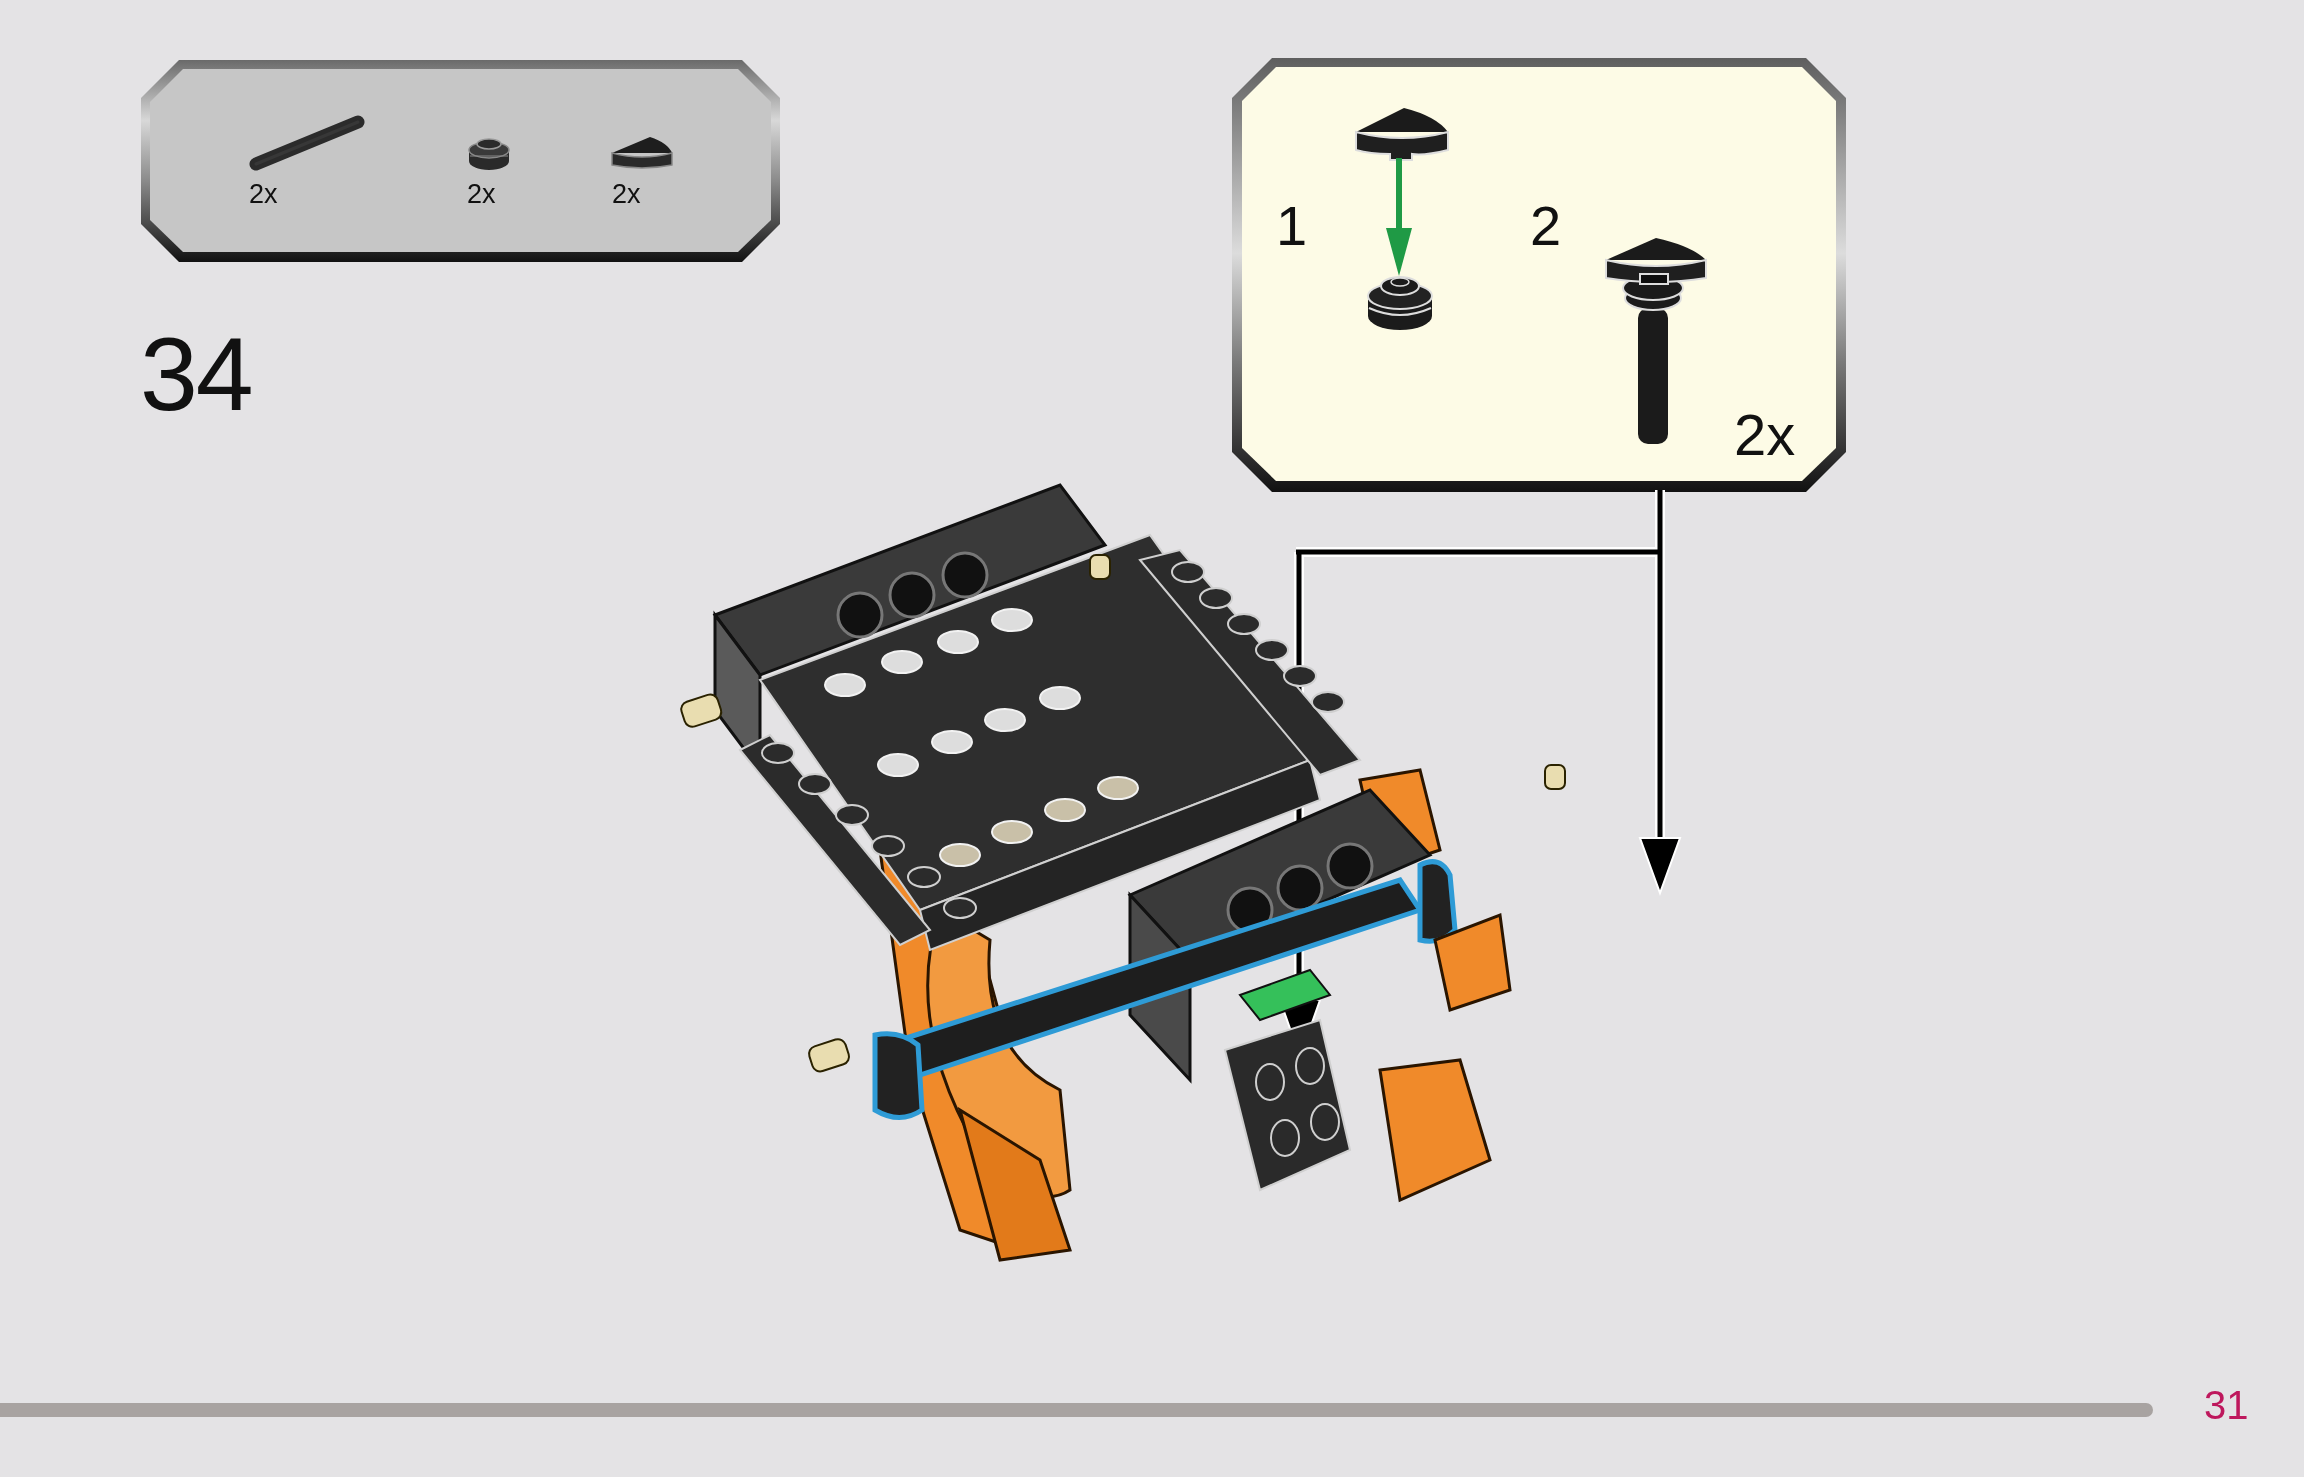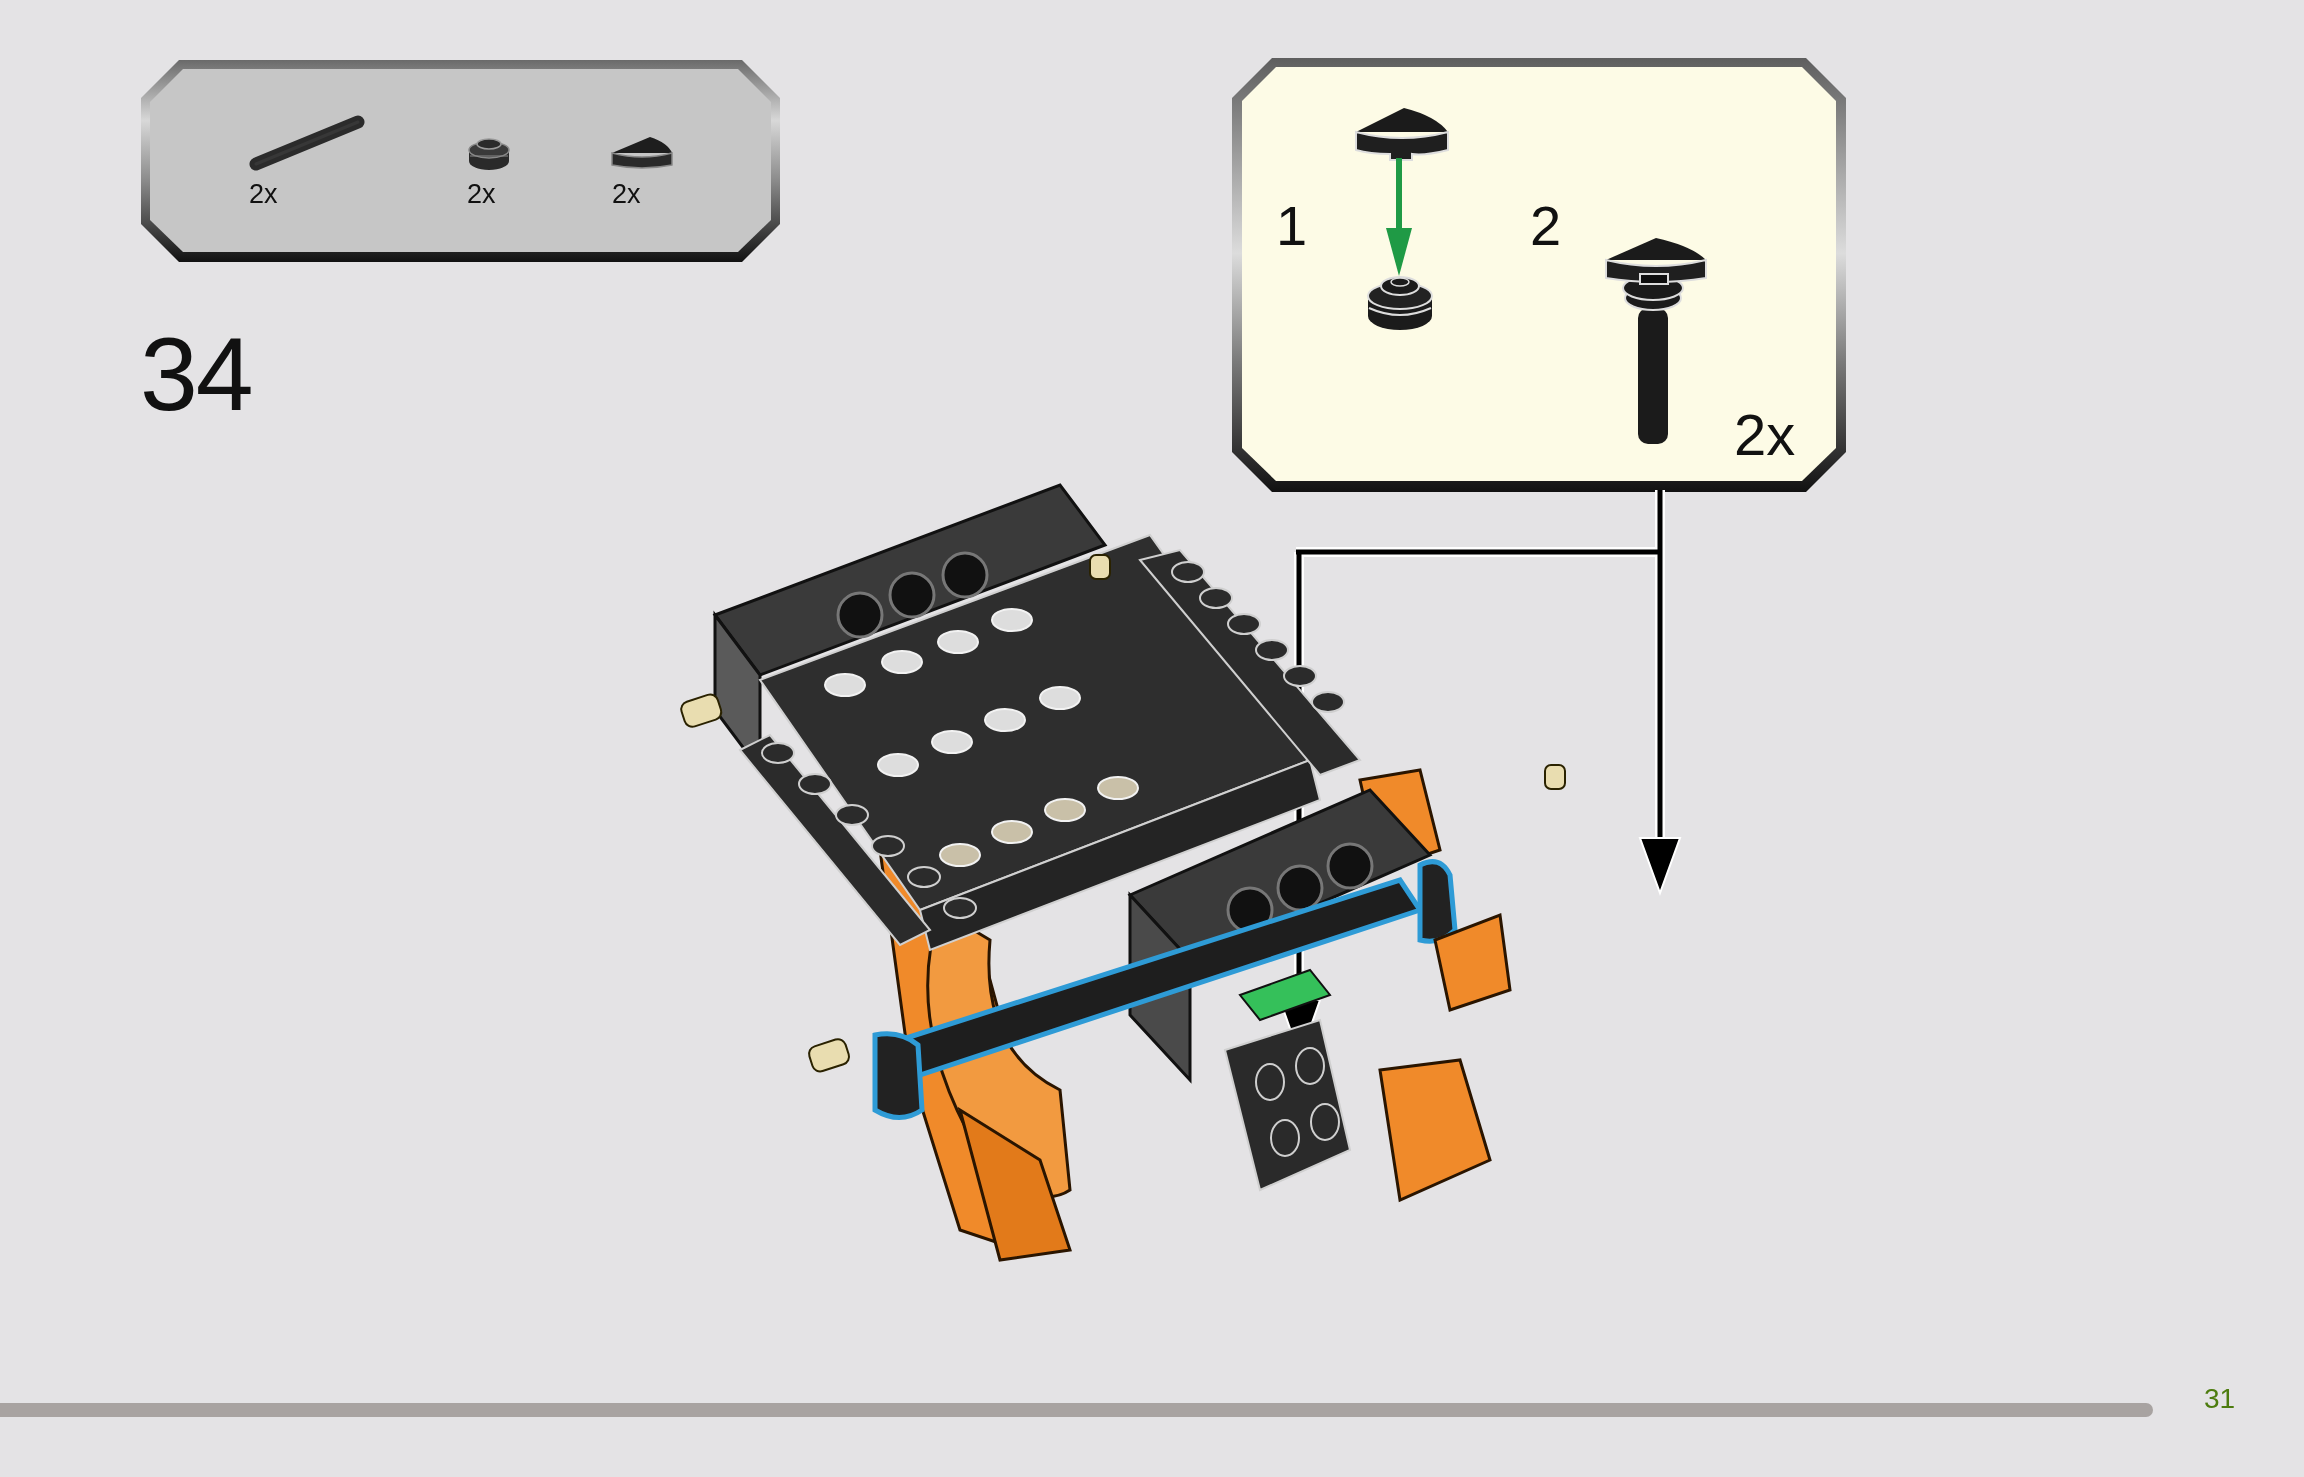--- a/index.html
+++ b/index.html
@@ -30,21 +30,21 @@
   .callout-qty {
     position: absolute; font-size: 58px; color: #111; line-height: 1;
   }
   .connectors { left: 0; top: 0; width: 2304px; height: 1477px; pointer-events: none; }
   .model { left: 660px; top: 470px; width: 1060px; height: 800px; }
   .progress-bar {
     left: 0; top: 1403px; width: 2153px; height: 14px;
     background: #a8a3a1; border-radius: 0 7px 7px 0;
   }
   .page-number {
-    left: 2204px; top: 1385px; font-size: 28px; color: #4d7c0f; line-height: 1;
+    left: 2204px; top: 1385px; font-size: 40px; color: #be185d; line-height: 1;
   }
 </style>
 </head>
 <body>
 
 <div class="abs parts-box">
   <svg width="639" height="202" viewBox="0 0 639 202">
     <defs>
       <linearGradient id="pbBorder" x1="0" y1="0" x2="0" y2="1">
         <stop offset="0" stop-color="#6a6a6a"></stop>

